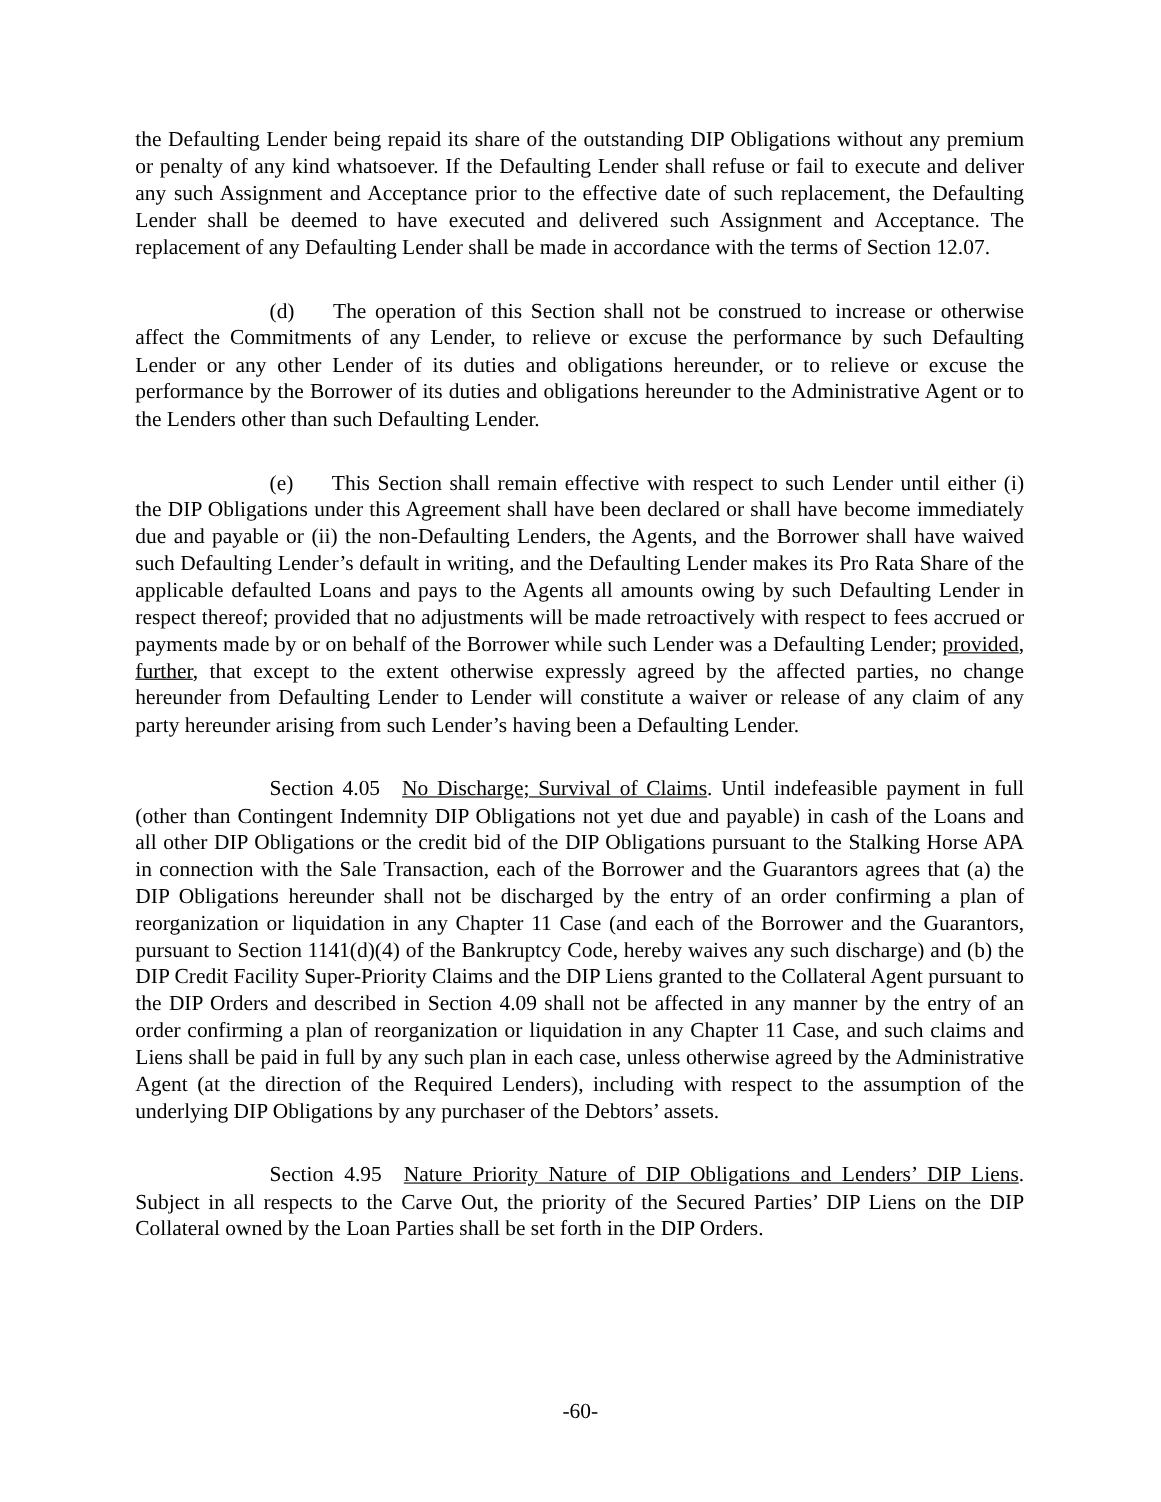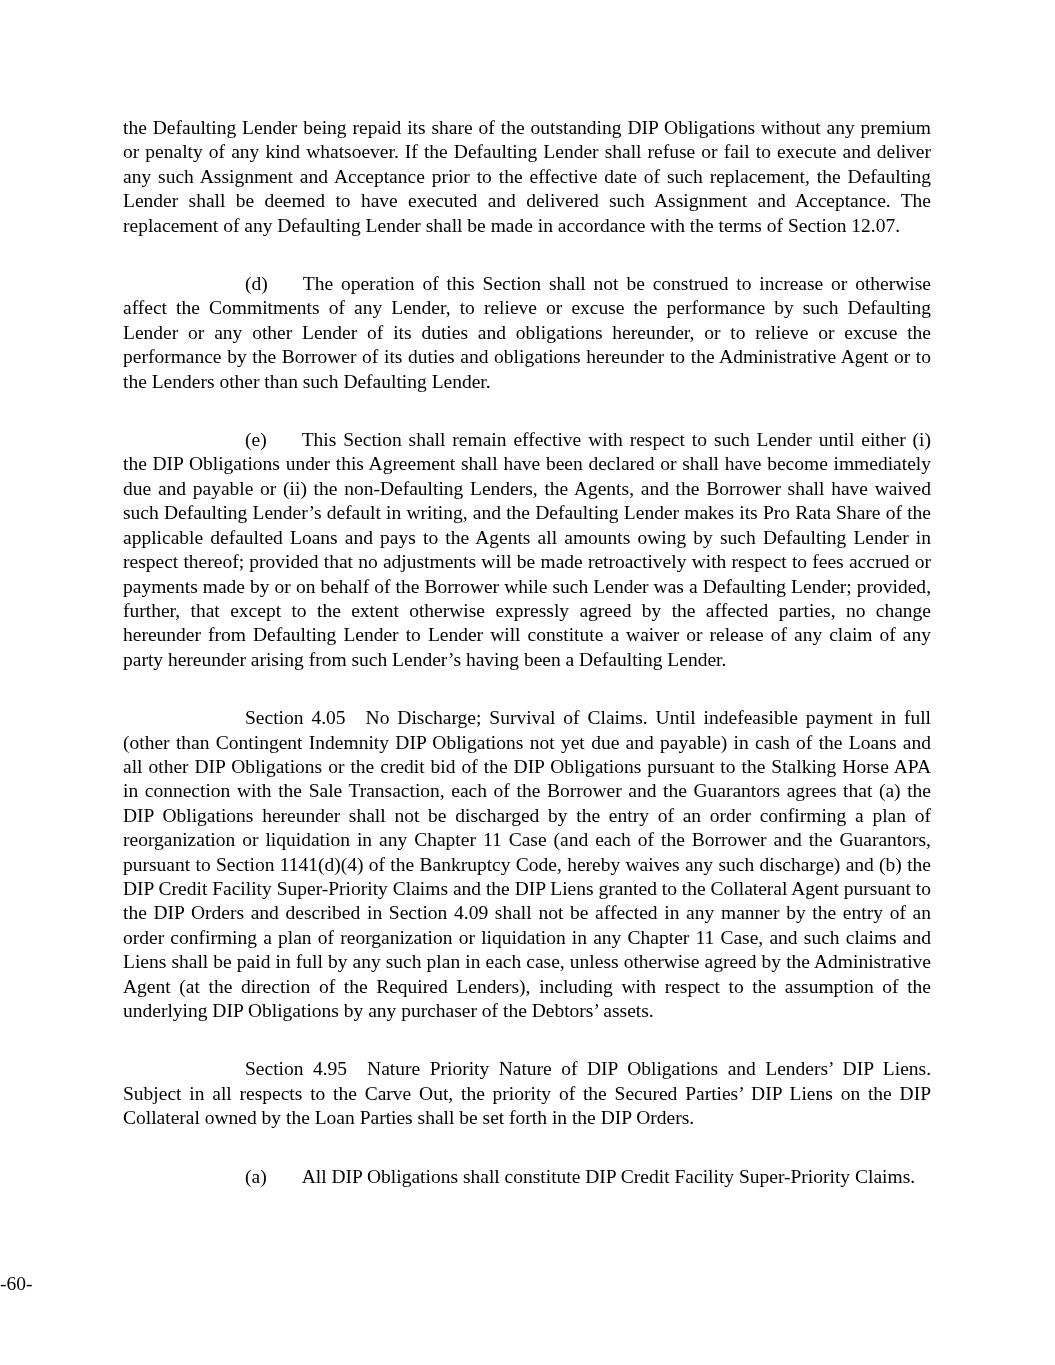--- a/index.html
+++ b/index.html
@@ -31,44 +31,44 @@
   p.indent {
     text-indent: 122px;
     margin-top: 34px;
   }
   .tab {
     display: inline-block;
   }
   .tab-w { width: 35px; }
   .tab-n { width: 20px; }
   .u {
+    text-decoration: underline;
   }
   .footer {
     position: absolute;
     left: 0;
     top: 1272px;
     width: 100%;
-    text-align: left;
+    text-align: center;
     line-height: 24.4px;
   }
 </style>
 </head>
 <body>
 
 <div class="page">
   <div class="content">
 
     <p class="para"><span>the Defaulting Lender being repaid its share of the outstanding DIP Obligations without any premium or penalty of any kind whatsoever.  If the Defaulting Lender shall refuse or fail to execute and deliver any such Assignment and Acceptance prior to the effective date of such replacement, the Defaulting Lender shall be deemed to have executed and delivered such Assignment and Acceptance.  The replacement of any Defaulting Lender shall be made in accordance with the terms of Section 12.07.</span></p>
 
     <p class="para indent"><span>(d)</span><span class="tab tab-w"></span><span>The operation of this Section shall not be construed to increase or otherwise affect the Commitments of any Lender, to relieve or excuse the performance by such Defaulting Lender or any other Lender of its duties and obligations hereunder, or to relieve or excuse the performance by the Borrower of its duties and obligations hereunder to the Administrative Agent or to the Lenders other than such Defaulting Lender.</span></p>
 
     <p class="para indent"><span>(e)</span><span class="tab tab-w"></span><span>This Section shall remain effective with respect to such Lender until either (i) the DIP Obligations under this Agreement shall have been declared or shall have become immediately due and payable or (ii) the non-Defaulting Lenders, the Agents, and the Borrower shall have waived such Defaulting Lender’s default in writing, and the Defaulting Lender makes its Pro Rata Share of the applicable defaulted Loans and pays to the Agents all amounts owing by such Defaulting Lender in respect thereof; provided that no adjustments will be made retroactively with respect to fees accrued or payments made by or on behalf of the Borrower while such Lender was a Defaulting Lender; </span><span class="u">provided</span><span>, </span><span class="u">further</span><span>, that except to the extent otherwise expressly agreed by the affected parties, no change hereunder from Defaulting Lender to Lender will constitute a waiver or release of any claim of any party hereunder arising from such Lender’s having been a Defaulting Lender.</span></p>
 
     <p class="para indent"><span>Section 4.05</span><span class="tab tab-n"></span><span class="u">No Discharge; Survival of Claims</span><span>. Until indefeasible payment in full (other than Contingent Indemnity DIP Obligations not yet due and payable) in cash of the Loans and all other DIP Obligations or the credit bid of the DIP Obligations pursuant to the Stalking Horse APA in connection with the Sale Transaction, each of the Borrower and the Guarantors agrees that (a) the DIP Obligations hereunder shall not be discharged by the entry of an order confirming a plan of reorganization or liquidation in any Chapter 11 Case (and each of the Borrower and the Guarantors, pursuant to Section 1141(d)(4) of the Bankruptcy Code, hereby waives any such discharge) and (b) the DIP Credit Facility Super-Priority Claims and the DIP Liens granted to the Collateral Agent pursuant to the DIP Orders and described in Section 4.09 shall not be affected in any manner by the entry of an order confirming a plan of reorganization or liquidation in any Chapter 11 Case, and such claims and Liens shall be paid in full by any such plan in each case, unless otherwise agreed by the Administrative Agent (at the direction of the Required Lenders), including with respect to the assumption of the underlying DIP Obligations by any purchaser of the Debtors’ assets.</span></p>
 
     <p class="para indent"><span>Section 4.95</span><span class="tab tab-n"></span><span class="u">Nature Priority Nature of DIP Obligations and Lenders’ DIP Liens</span><span>. Subject in all respects to the Carve Out, the priority of the Secured Parties’ DIP Liens on the DIP Collateral owned by the Loan Parties shall be set forth in the DIP Orders.</span></p>
 
-    <p class="para indent"><span>(a)</span><span class="tab tab-w"></span><span>All DIP Obligations shall constitute DIP Credit Facility Super-Priority Claims.</span></p>
 
   </div>
 
   <div class="footer">-60-</div>
 </div>
 
 </body></html>

